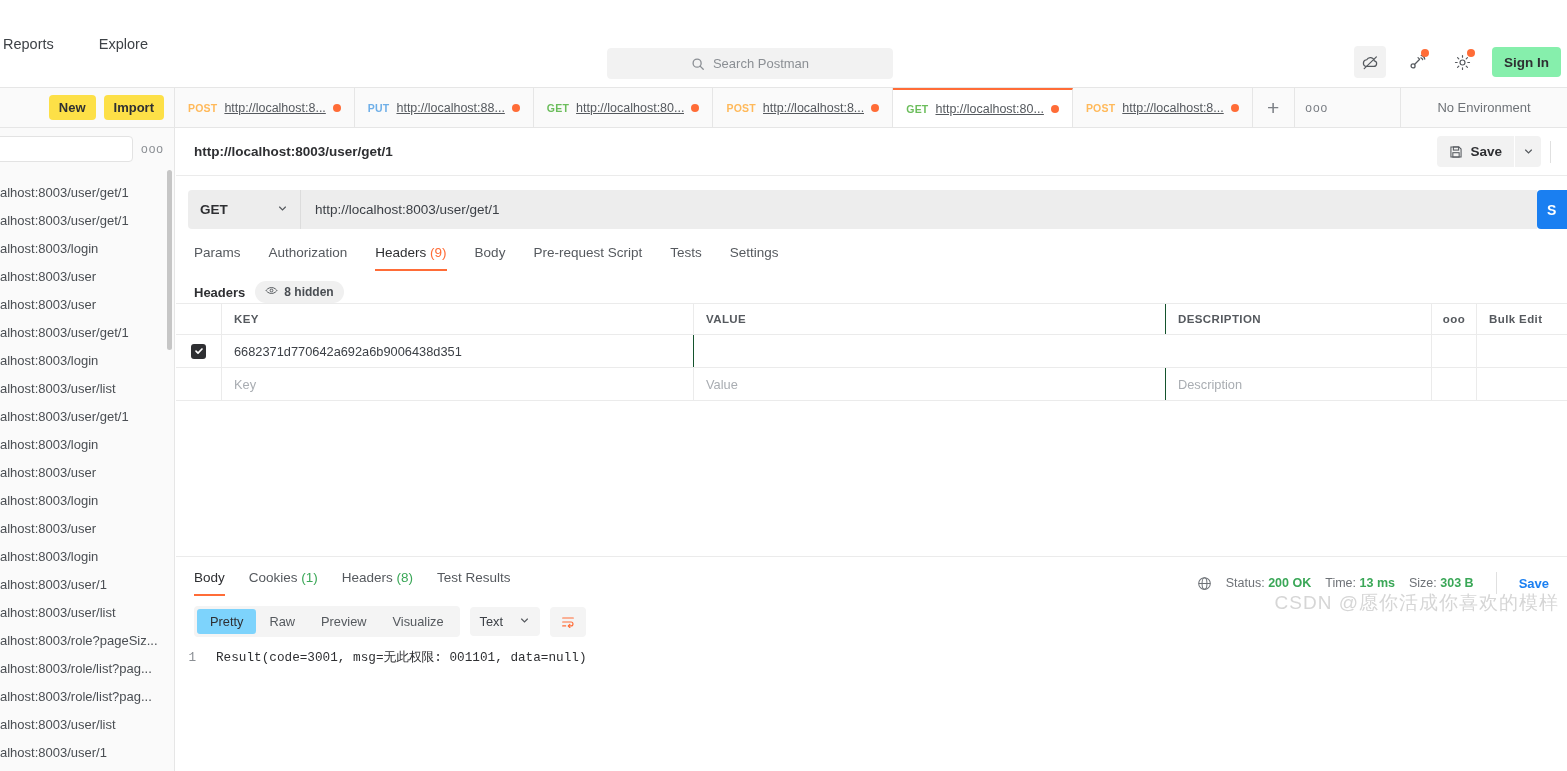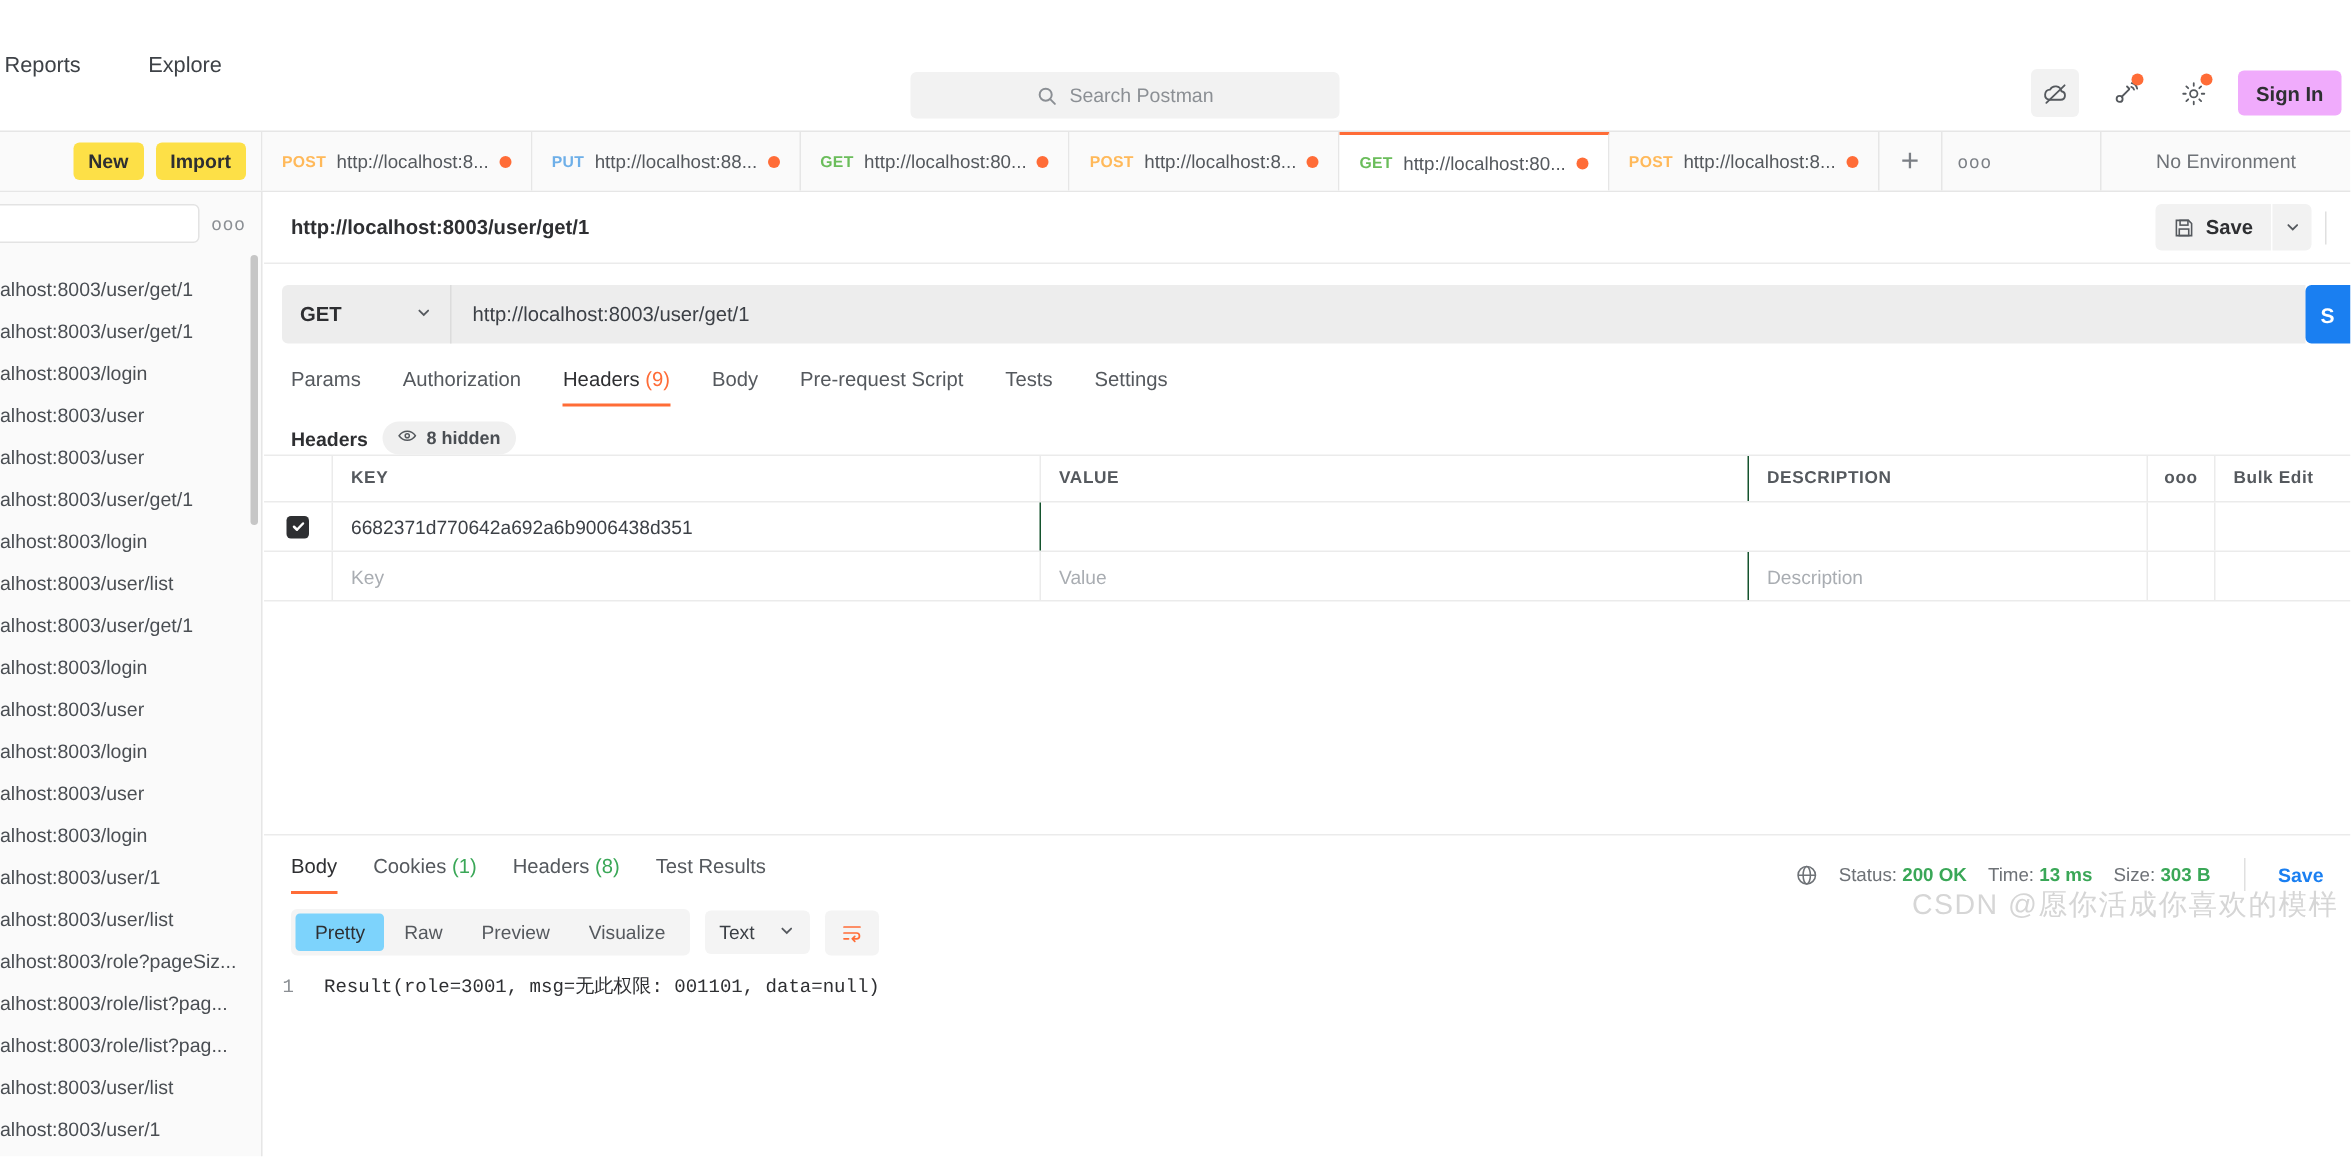--- a/index.html
+++ b/index.html
@@ -35,21 +35,21 @@
   .icon-btn {
     width: 32px; height: 32px; border-radius: 4px; display: flex; align-items: center; justify-content: center;
     position: relative; cursor: pointer;
   }
   .icon-btn.shaded { background: #f2f2f2; }
   .badge-dot {
     position: absolute; top: 3px; right: 3px; width: 8px; height: 8px;
     border-radius: 50%; background: #ff6c37;
   }
   .signin-btn {
-    height: 30px; padding: 0 12px; background: #f0abfc; border-radius: 4px;
+    height: 30px; padding: 0 12px; background: #86efac; border-radius: 4px;
     display: flex; align-items: center; font-size: 13.5px; color: #2e2f32; font-weight: 600;
     cursor: pointer;
   }
 
   
   .tabstrip {
     position: absolute; top: 88px; left: 0; width: 1567px; height: 40px;
     background: #fafafa; border-bottom: 1px solid #e6e6e6;
     display: flex; align-items: stretch;
   }
@@ -65,21 +65,21 @@
   .req-tab {
     display: flex; align-items: center; gap: 7px; padding: 0 13px;
     border-right: 1px solid #e6e6e6; background: #fafafa; cursor: pointer;
     position: relative; min-width: 0; white-space: nowrap;
   }
   .req-tab.active { background: #ffffff; border-top: 2px solid #ff6c37; }
   .req-method { font-size: 10.5px; font-weight: 700; letter-spacing: .2px; }
   .m-get { color: #6bbd5b; }
   .m-post { color: #ffb95a; }
   .m-put { color: #6eafe8; }
-  .req-url { font-size: 12.5px; color: #55595e; max-width: 118px; overflow: hidden; text-overflow: ellipsis; }
+  .req-url { font-size: 12.5px; color: #55595e; max-width: 118px; overflow: hidden; text-overflow: ellipsis; text-decoration: underline; }
   .req-dot { width: 8px; height: 8px; border-radius: 50%; background: #ff6c37; flex: 0 0 auto; }
   .tab-plus {
     display: flex; align-items: center; justify-content: center; width: 42px;
     font-size: 21px; color: #7b7f85; cursor: pointer; border-right: 1px solid #e6e6e6;
   }
   .tab-more {
     display: flex; align-items: center; justify-content: center; width: 44px;
     color: #7b7f85; cursor: pointer; letter-spacing: 1px; font-size: 12px;
   }
   .tab-spacer { flex: 1 1 auto; border-right: 1px solid #e6e6e6; }
@@ -487,20 +487,20 @@
             <path d="M3 9h9.4a2.2 2.2 0 0 1 0 4.4H9.6"></path>
             <path d="M11.1 11.6 9.3 13.4l1.8 1.8"></path>
             <line x1="3" y1="13.4" x2="6.4" y2="13.4"></line>
           </svg>
         </div>
       </div>
 
       <div class="code-area" id="code-host">
           <div class="code-line">
             <span class="ln">1</span>
-            <span class="ltext">Result(role=3001, msg=无此权限: 001101, data=null)</span>
+            <span class="ltext">Result(code=3001, msg=无此权限: 001101, data=null)</span>
           </div>
         </div>
     </div>
   </div>
 
   <div class="watermark">CSDN @愿你活成你喜欢的模样</div>
 </div>
 
 </body></html>

